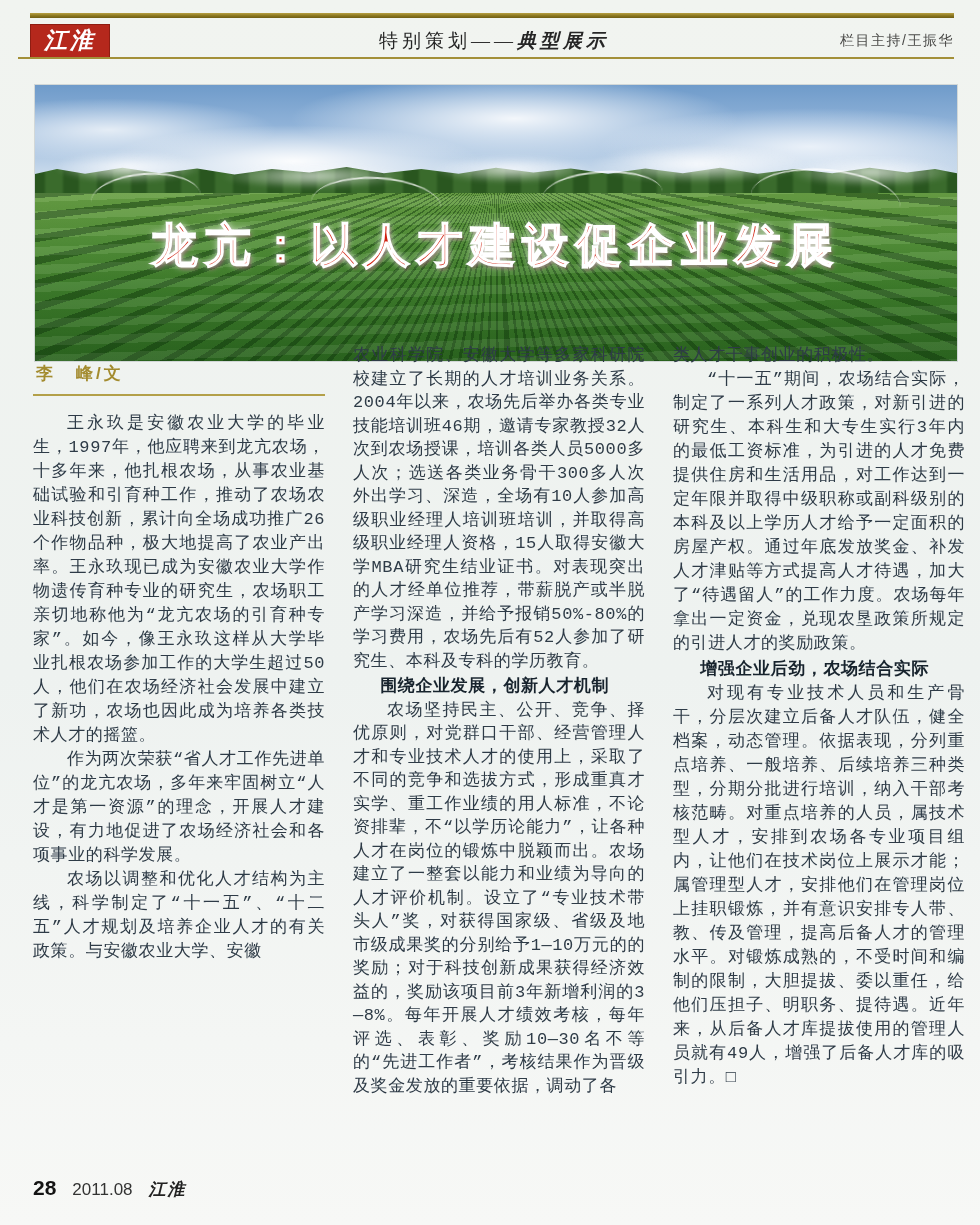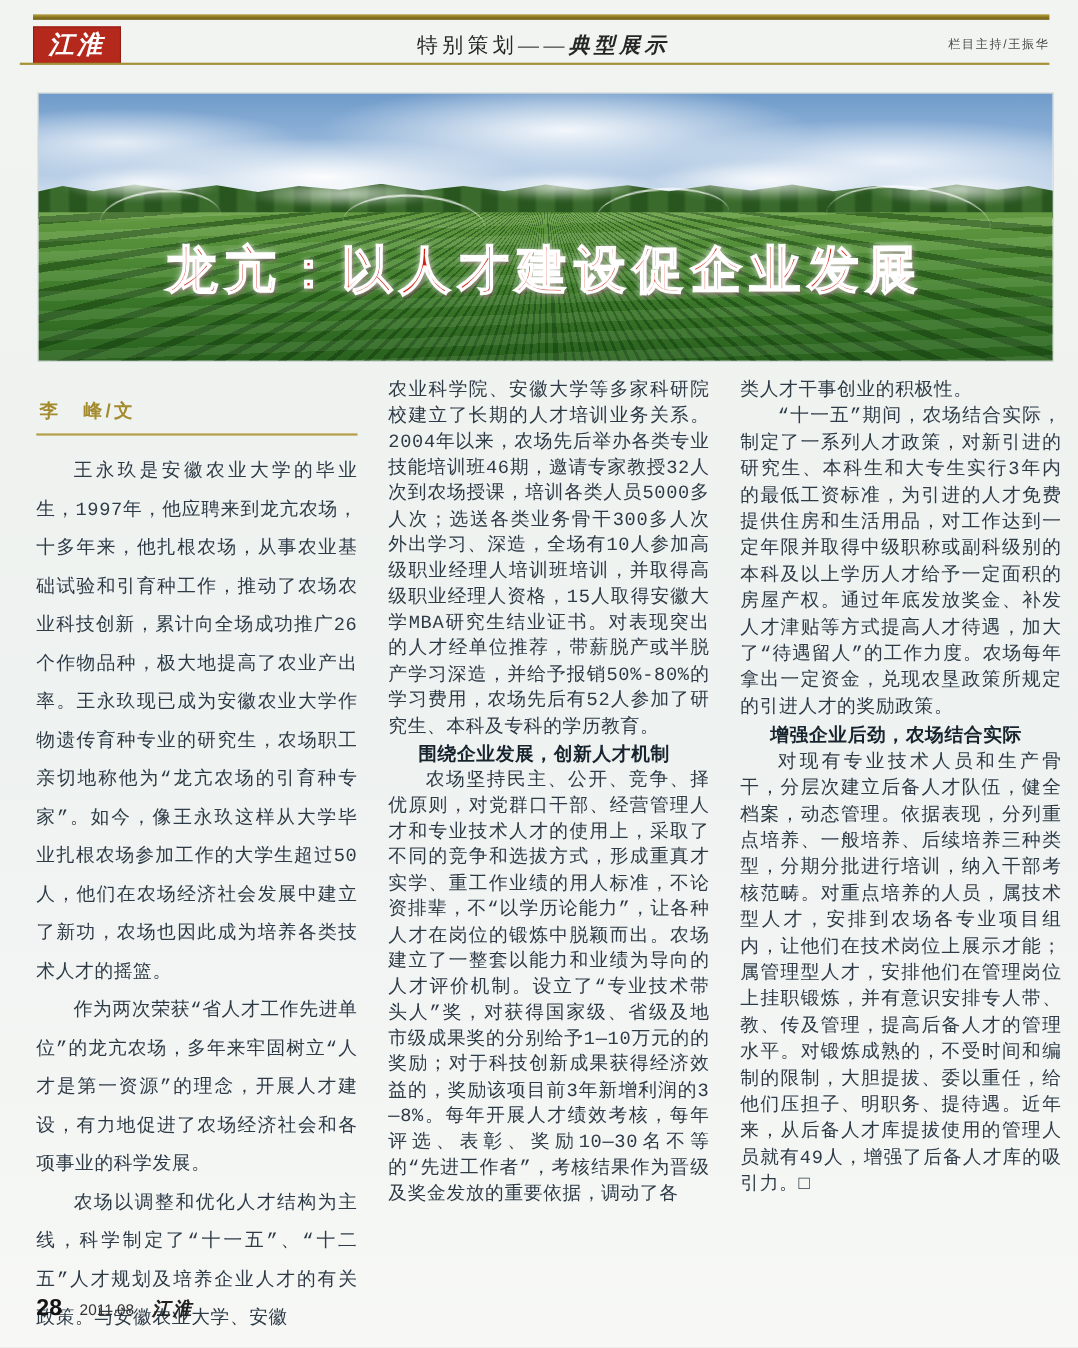--- a/index.html
+++ b/index.html
@@ -12,26 +12,26 @@
            background:linear-gradient(180deg,#b7a044 0%,#8a761f 55%,#6f5d15 100%);}
   .masthead{position:absolute;left:30px;right:26px;top:23px;height:35px;
             display:flex;align-items:center;}
   .logo{width:80px;height:34px;background:#b5281c;color:#ffffff;
         display:flex;align-items:center;justify-content:center;
         font-style:italic;font-weight:bold;font-size:23px;letter-spacing:3px;
         box-shadow:0 0 0 1px #8f1d12 inset;}
   .section-title{position:absolute;left:4px;right:0;text-align:center;
                  font-size:19px;color:#262626;letter-spacing:4px;pointer-events:none;}
   .section-title .cursive{font-style:italic;font-weight:bold;font-family:"Liberation Serif",serif;}
-  .host{margin-left:auto;font-size:11px;color:#4a4a48;letter-spacing:1.5px;
+  .host{margin-left:auto;font-size:14px;color:#4a4a48;letter-spacing:1.5px;
         font-family:Liberation Sans, sans-serif;}
   .thinrule{position:absolute;left:18px;right:26px;top:57px;height:2px;background:#a39038;}
 
   
-  .hero{position:absolute;left:35px;top:85px;width:922px;height:243px;overflow:hidden;
+  .hero{position:absolute;left:35px;top:85px;width:922px;height:276px;overflow:hidden;
         box-shadow:0 0 0 1px rgba(120,130,140,.25);}
   .sky{position:absolute;left:0;top:0;right:0;height:112px;
        background:
         radial-gradient(ellipse 260px 50px at 28% 68%,rgba(255,255,255,.95),rgba(255,255,255,0) 72%),
         radial-gradient(ellipse 320px 60px at 52% 30%,rgba(255,255,255,.9),rgba(255,255,255,0) 70%),
         radial-gradient(ellipse 300px 55px at 84% 55%,rgba(250,252,255,.8),rgba(255,255,255,0) 70%),
         radial-gradient(ellipse 240px 45px at 8% 40%,rgba(255,255,255,.75),rgba(255,255,255,0) 70%),
         linear-gradient(180deg,#6f9bca 0%,#8fb2d8 35%,#c3d6ea 75%,#e4ecf4 100%);}
   .trees{position:absolute;left:-6px;right:-6px;top:80px;height:34px;filter:blur(1px);
          background:repeating-linear-gradient(90deg,#29561f 0 16px,#3a6b2c 16px 34px),
@@ -59,37 +59,37 @@
   .hero-title{position:absolute;left:0;right:0;top:130px;text-align:center;
         font-family:"Liberation Sans","DejaVu Sans",sans-serif;font-weight:900;
         font-size:46px;letter-spacing:7px;color:#d0200f;white-space:nowrap;
         -webkit-text-stroke:1.5px #ffffff;
         text-shadow:0 0 7px rgba(255,255,255,.95),2px 3px 3px rgba(110,0,50,.4);}
 
   
   .article{position:absolute;left:33px;top:338px;display:flex;gap:28px;
            color:#2e3b47;}
   .col{width:292px;font-size:17px;text-align:justify;letter-spacing:.6px;}
-  .col-1 .para,.col-1 .subhead{line-height:35px;}
+  .col-1 .para,.col-1 .subhead{line-height:24px;}
   .col-2 .para,.col-2 .subhead{line-height:23.5px;}
   .col-3 .para,.col-3 .subhead{line-height:24px;}
   .para{margin:0;font-family:Liberation Mono, monospace;}
   .para.indent{text-indent:2em;}
   .subhead{font-family:"Liberation Sans","DejaVu Sans",sans-serif;font-weight:bold;
            color:#17232d;text-indent:1.6em;margin:1px 0;}
   .author{font-family:"Liberation Sans","DejaVu Sans",sans-serif;
           color:#a38b2e;font-weight:bold;font-size:17px;letter-spacing:3px;
           padding:24px 0 9px 3px;border-bottom:2px solid #b3a049;margin-bottom:16px;}
   .col-2,.col-3{padding-top:6px;}
 
   
   .footer{position:absolute;left:33px;bottom:24px;display:flex;align-items:baseline;gap:16px;}
   .page-number{font-family:"Liberation Sans","DejaVu Sans",sans-serif;
                font-weight:bold;font-size:21px;color:#141414;}
-  .issue{font-family:"Liberation Sans","DejaVu Sans",sans-serif;font-size:14px;color:#333;}
+  .issue{font-family:"Liberation Sans","DejaVu Sans",sans-serif;font-size:17px;color:#333;}
   .journal-mark{font-style:italic;font-weight:bold;font-size:17px;color:#222;letter-spacing:2px;}
 </style>
 </head>
 <body>
 
 <div class="page">
 
   <div class="toprule"></div>
 
   <div class="masthead">

